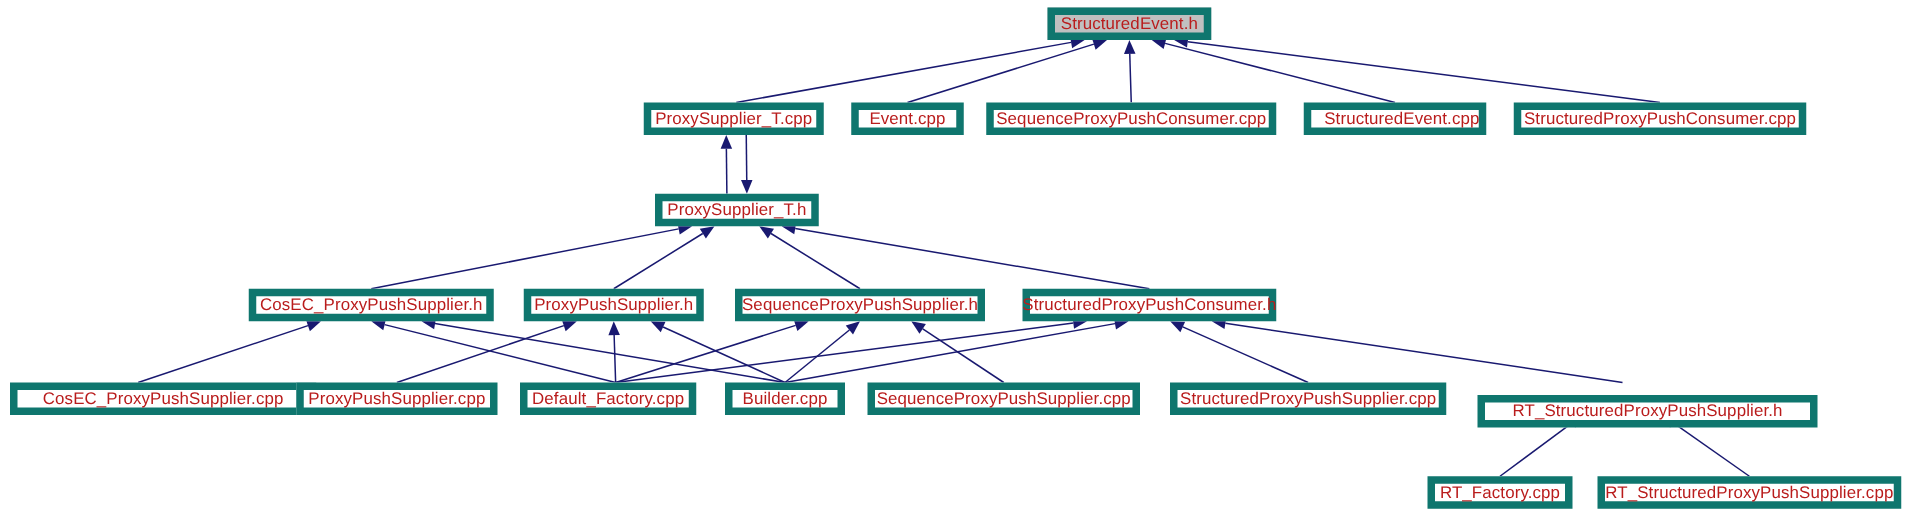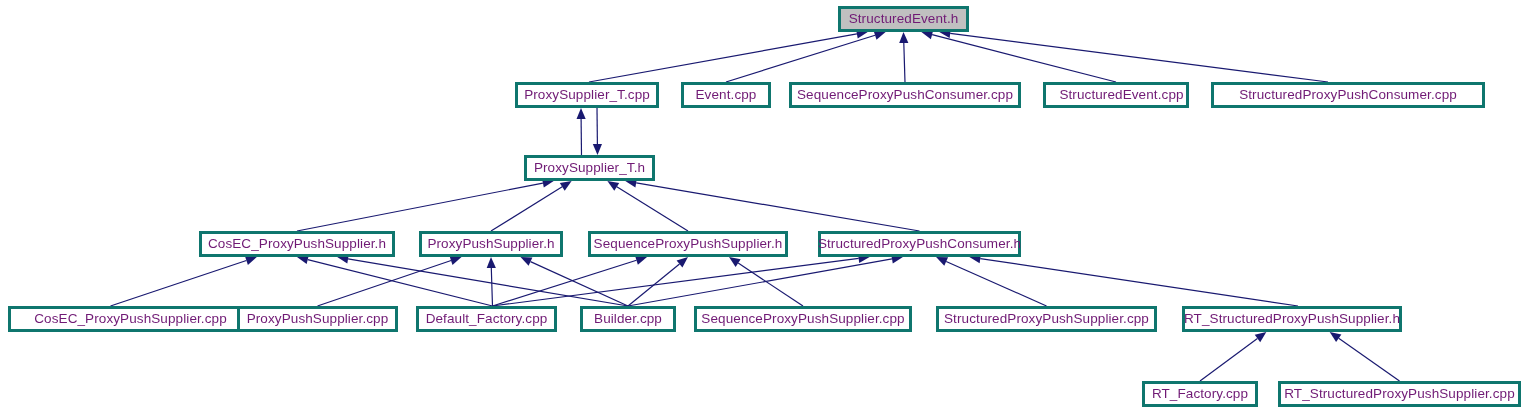--- a/index.html
+++ b/index.html
@@ -22,23 +22,23 @@
     position: absolute;
     left: 0;
     top: 0;
     width: 1529px;
     height: 411px;
     pointer-events: none;
   }
   .node {
     position: absolute;
     box-sizing: border-box;
-    border: 3px solid #0f766e;
+    border: 6px solid #0f766e;
     background: #ffffff;
-    color: #701a75;
+    color: #b91c1c;
     font-size: 13.5px;
     line-height: 1;
     display: flex;
     align-items: center;
     justify-content: center;
     white-space: nowrap;
     letter-spacing: 0.1px;
     height: 26px;
   }
   .node.root {
@@ -116,21 +116,21 @@
       </div>
       <div class="node" style="left: 681px; top: 82px; width: 90px;">
         <span class="node-label">Event.cpp</span>
       </div>
       <div class="node" style="left: 789px; top: 82px; width: 232px;">
         <span class="node-label">SequenceProxyPushConsumer.cpp</span>
       </div>
       <div class="node" style="left: 1043px; top: 82px; width: 146px; padding-left: 11px;">
         <span class="node-label">StructuredEvent.cpp</span>
       </div>
-      <div class="node" style="left: 1211px; top: 82px; width: 274px; justify-content: center;">
+      <div class="node" style="left: 1211px; top: 82px; width: 234px; justify-content: center;">
         <span class="node-label">StructuredProxyPushConsumer.cpp</span>
       </div>
       <div class="node" style="left: 524px; top: 155px; width: 131px;">
         <span class="node-label">ProxySupplier_T.h</span>
       </div>
       <div class="node" style="left: 199px; top: 231px; width: 196px;">
         <span class="node-label">CosEC_ProxyPushSupplier.h</span>
       </div>
       <div class="node" style="left: 419px; top: 231px; width: 144px;">
         <span class="node-label">ProxyPushSupplier.h</span>
@@ -152,21 +152,21 @@
       </div>
       <div class="node" style="left: 580px; top: 306px; width: 96px;">
         <span class="node-label">Builder.cpp</span>
       </div>
       <div class="node" style="left: 694px; top: 306px; width: 218px;">
         <span class="node-label">SequenceProxyPushSupplier.cpp</span>
       </div>
       <div class="node" style="left: 936px; top: 306px; width: 221px;">
         <span class="node-label">StructuredProxyPushSupplier.cpp</span>
       </div>
-      <div class="node" style="left: 1182px; top: 306px; width: 220px;">
+      <div class="node" style="left: 1182px; top: 316px; width: 272px;">
         <span class="node-label">RT_StructuredProxyPushSupplier.h</span>
       </div>
       <div class="node" style="left: 1142px; top: 381px; width: 116px;">
         <span class="node-label">RT_Factory.cpp</span>
       </div>
       <div class="node" style="left: 1278px; top: 381px; width: 243px;">
         <span class="node-label">RT_StructuredProxyPushSupplier.cpp</span>
       </div>
     </div>
 </div>

